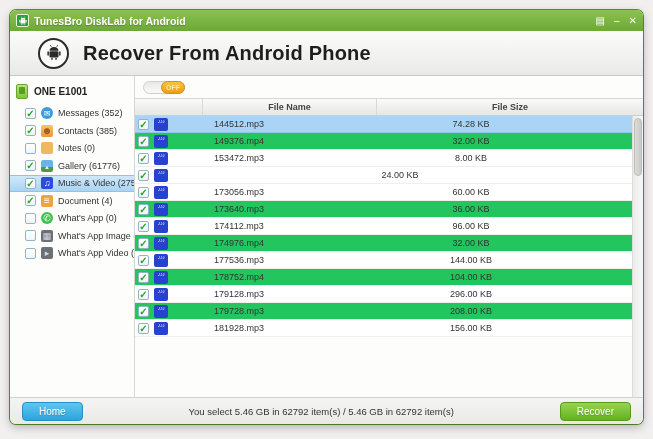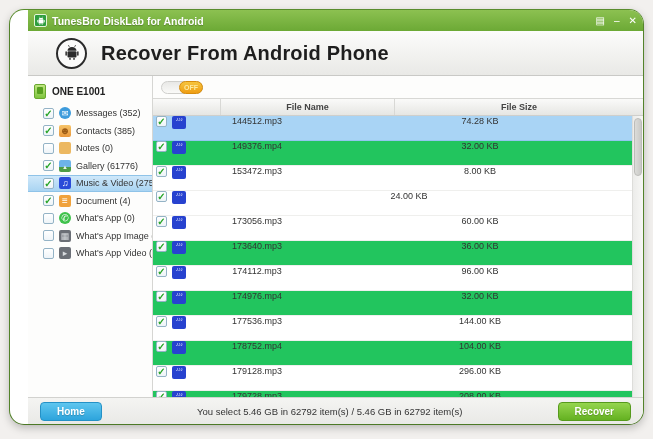--- a/index.html
+++ b/index.html
@@ -5,23 +5,23 @@
   * { margin:0; padding:0; box-sizing:border-box; }
   html,body { width:653px; height:439px; }
   body {
     background:#f2f0ee;
     font-family:"Liberation Sans", sans-serif;
     position:relative;
     overflow:hidden;
   }
   .window {
     position:absolute; left:10px; top:10px; width:633px; height:414px;
-    border-radius:14px; background:#fff;
+    border-radius:6px; background:#fff;
     box-shadow:0 3px 10px rgba(0,0,0,0.28), 0 0 0 1px #5f9630;
-    display:flex; flex-direction:column; overflow:hidden;padding-left:18px;
+    display:flex; flex-direction:column; overflow:hidden;
   }
   
   .titlebar {
     height:21px; flex:0 0 21px;
     background:linear-gradient(#8cc151, #6ca935);
     display:flex; align-items:center; padding:0 6px;
     color:#fff;
   }
   .app-icon {
     width:13px; height:13px; border-radius:2px; background:#2f9e3f;
@@ -121,21 +121,21 @@
     background:linear-gradient(#fafaf9,#e6e6e3);
     border-top:1px solid #d8d8d5; border-bottom:1px solid #cfcfcc;
     font-size:9px; font-weight:bold; color:#444;
   }
   .col-cb { width:30px; flex:0 0 30px; }
   .col-name { width:175px; flex:0 0 175px; text-align:left; border-left:1px solid #d8d8d5; border-right:1px solid #d8d8d5; align-self:stretch; display:flex; align-items:center; justify-content:center;margin-left:37px; }
   .col-size { flex:1; text-align:center; }
   .tbody { flex:1; position:relative; overflow:hidden; display:flex; }
   .rows { flex:1; min-width:0; }
   .trow {
-    height:25px; display:flex; align-items:flex-start; font-size:9px; color:#333;
+    height:17px; display:flex; align-items:center; font-size:9px; color:#333;
     background:#fff; border-bottom:1px solid #efefed; cursor:default;
   }
   .trow.alt { background:#22c55e; }
   .trow.selected { background:#a9d4f5; border-bottom-color:#93c6ee; }
   .trow .cb { margin-left:3px; }
   .row-icon {
     width:14px; height:13px; border-radius:2px; background:#2742cf; margin-left:5px;
     display:inline-flex; align-items:flex-start; justify-content:center; flex:0 0 14px;
   }
   .row-icon::before { content:"♪♪♪"; color:#fff; font-size:5.5px; letter-spacing:-0.5px; line-height:6px; }
@@ -151,21 +151,21 @@
     border-radius:5px; background:linear-gradient(90deg,#dcdcd9,#c9c9c6);
     border:1px solid #bcbcb9;
   }
   
   .footer {
     height:27px; flex:0 0 27px; background:linear-gradient(#f4f4f2,#e9e9e6);
     border-top:1px solid #d2d2cf;
     display:flex; align-items:center; padding:0 12px;
   }
   .btn {
-    font-size:10px; font-weight:bold; color:#fff; border-radius:4px;
+    font-size:10px; font-weight:normal; color:#fff; border-radius:4px;
     padding:3px 16px; cursor:pointer; text-shadow:0 1px 1px rgba(0,0,0,0.2);
   }
   .btn-home { background:linear-gradient(#5ec6ef,#2da4dc); border:1px solid #2491c6; }
   .btn-recover { background:linear-gradient(#95d54e,#64b121); border:1px solid #569a1c; margin-left:auto; }
   .footer-status { flex:1; text-align:center; font-size:9.5px; color:#333; }
 </style>
 </head>
 <body>
 
 <div class="window">

